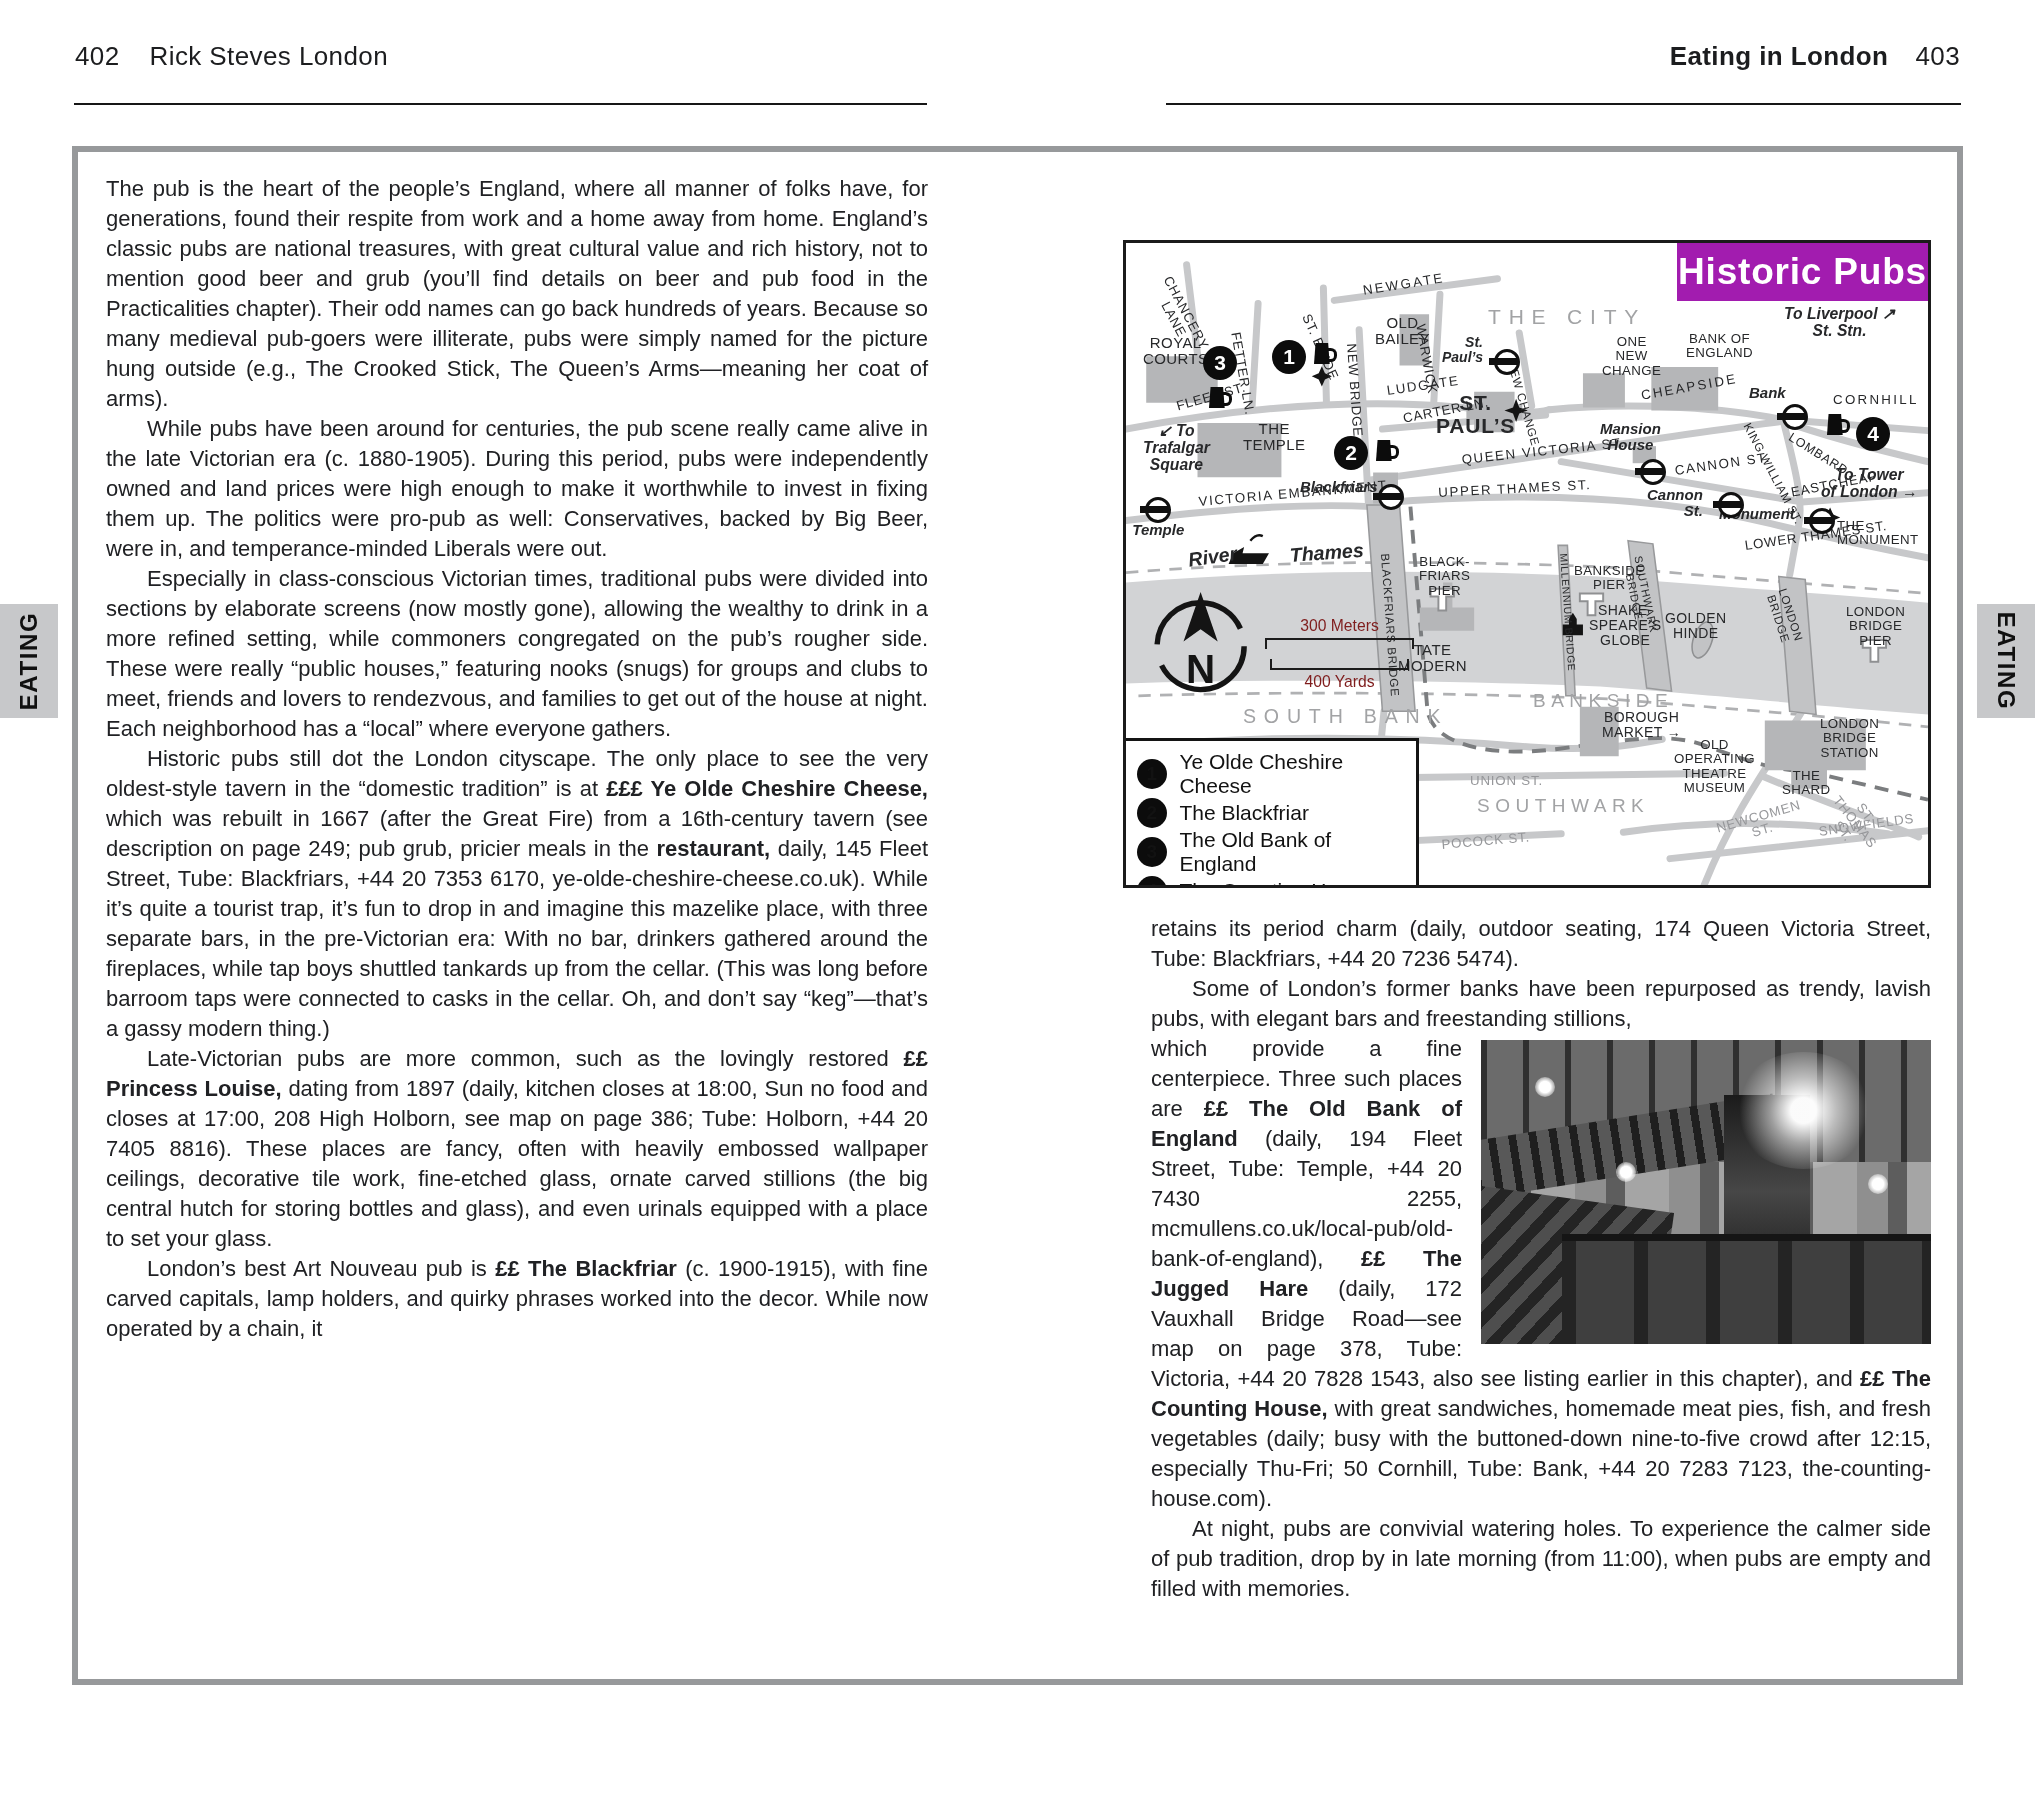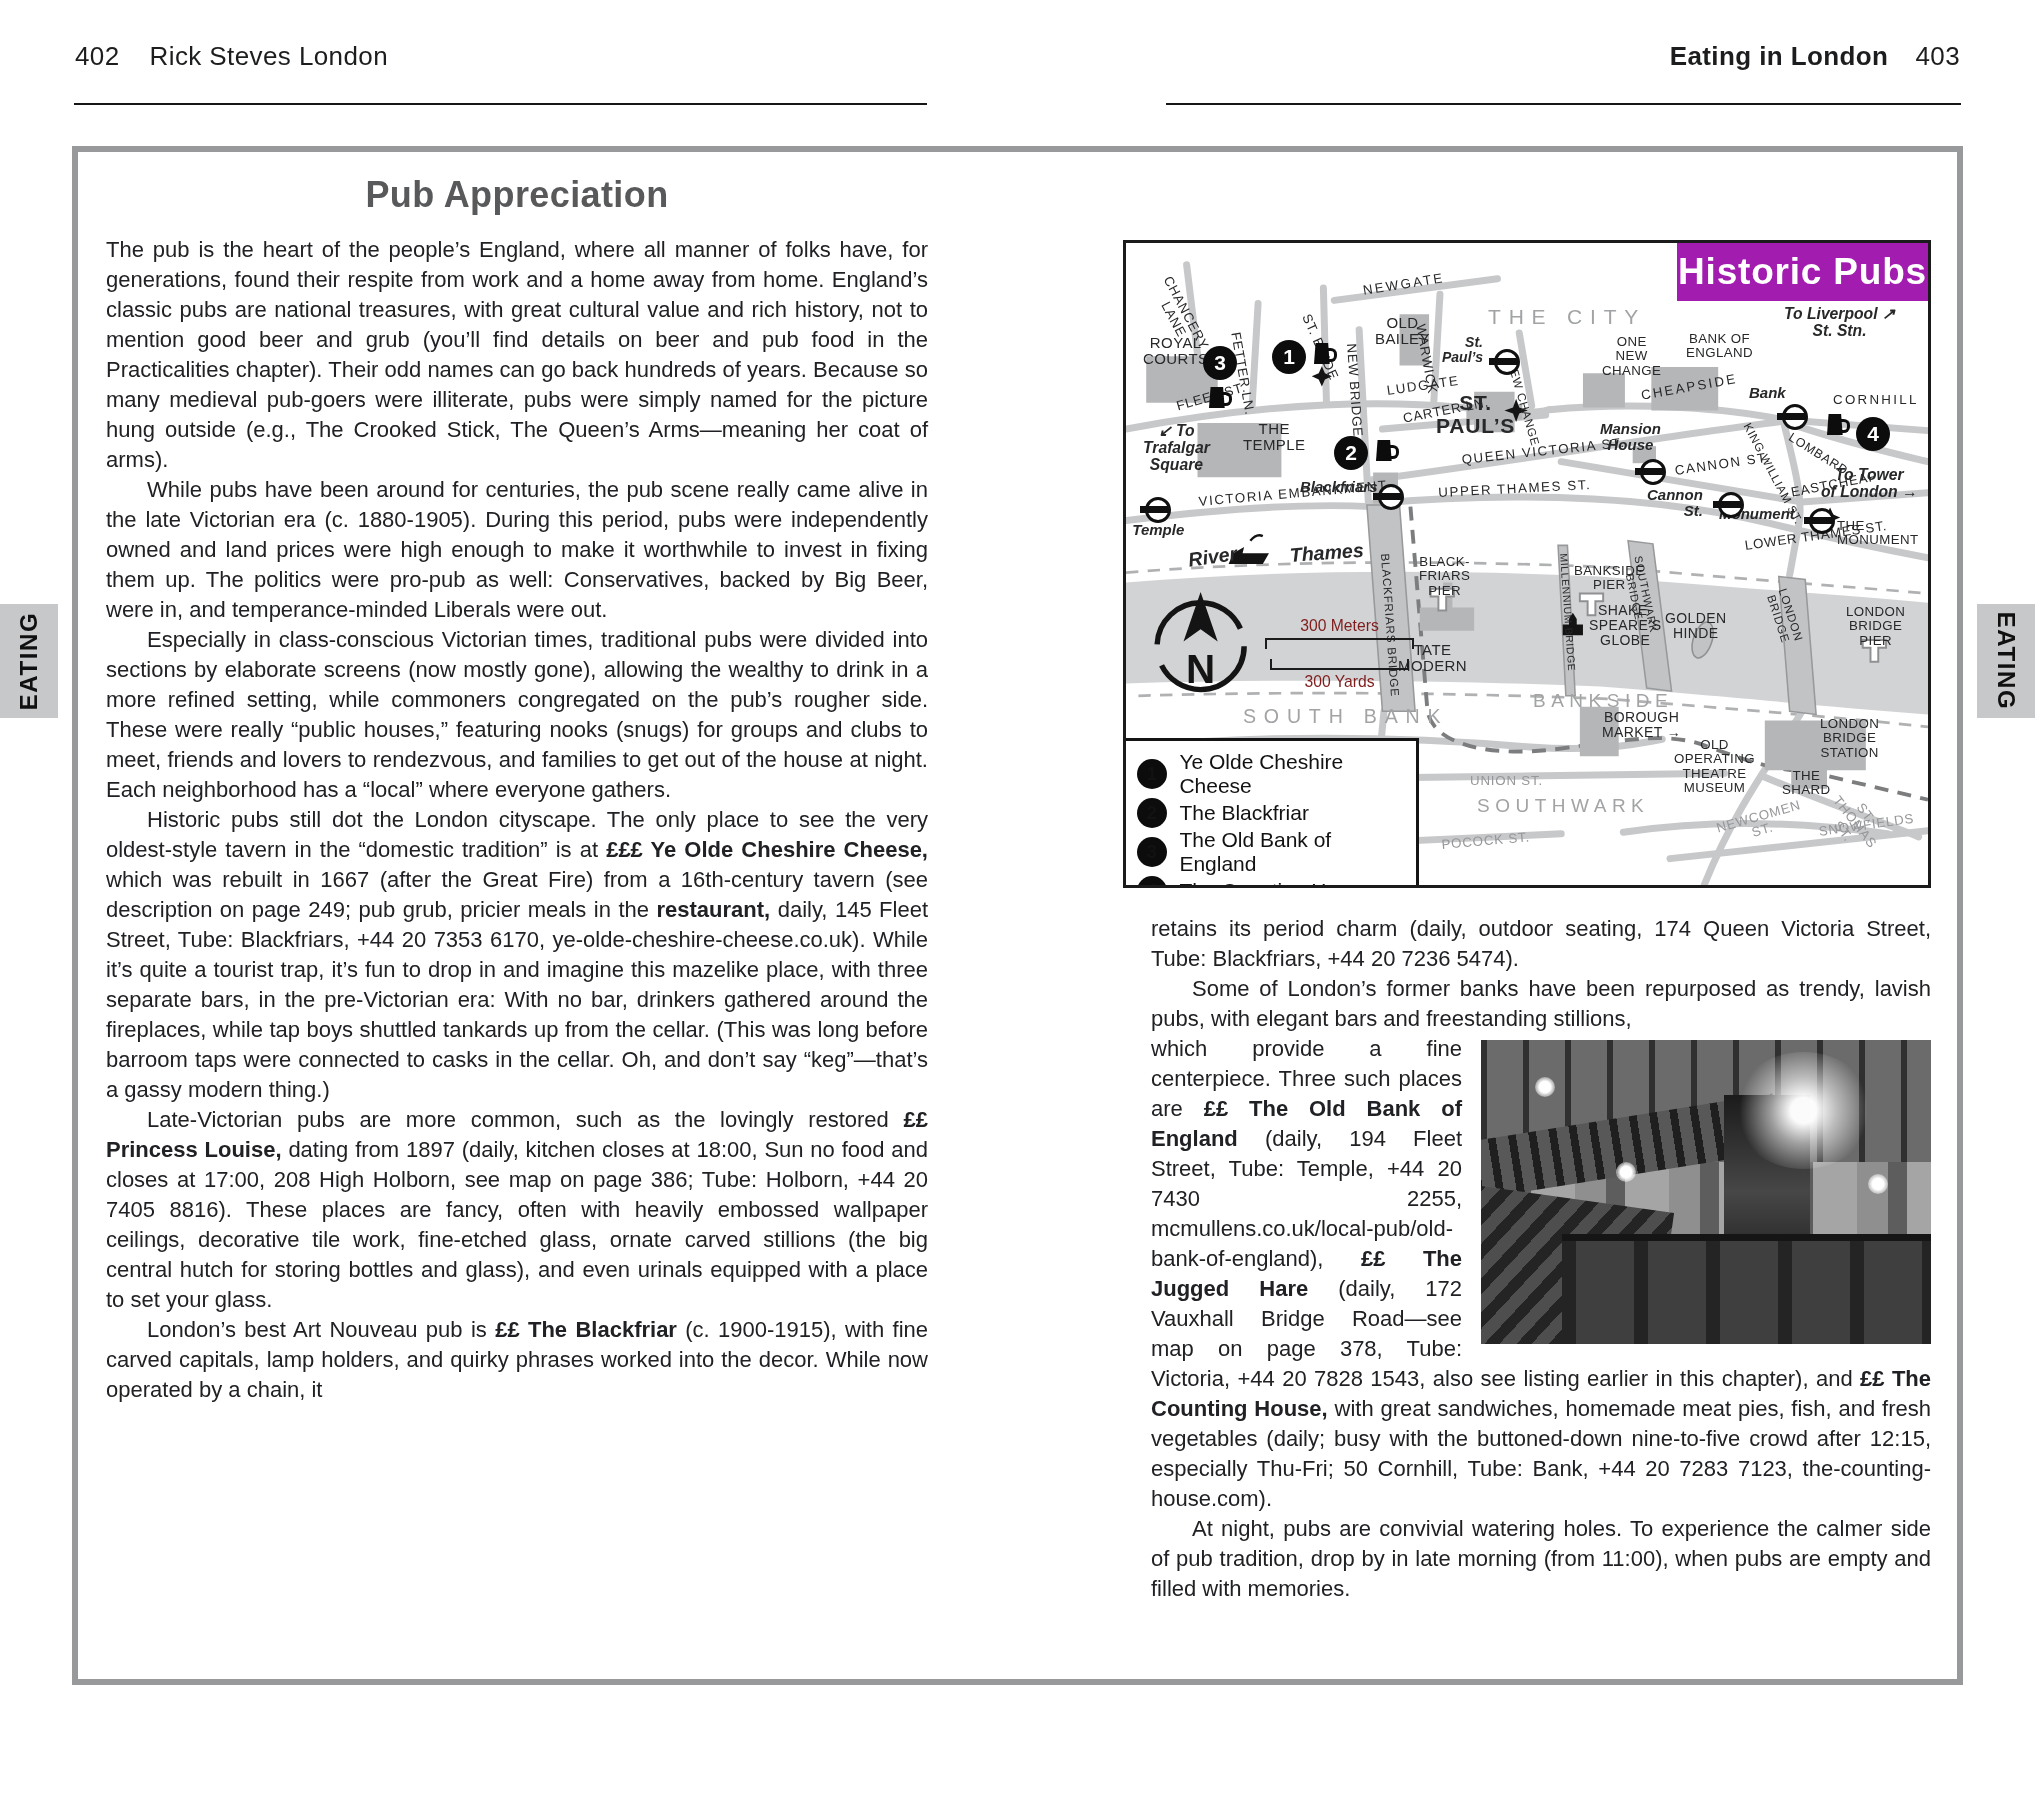--- a/index.html
+++ b/index.html
@@ -108,21 +108,20 @@
 
 <div class="content-box"></div>
 <div class="tab tab-left">
     <span>EATING</span>
   </div>
 <div class="tab tab-right">
     <span>EATING</span>
   </div>
 
 <div class="lcol bodytxt">
-  <h1>Pub Appreciation</h1>
   <p>The pub is the heart of the people’s England, where all manner of folks have, for generations, found their respite from work and a home away from home. England’s classic pubs are national treasures, with great cultural value and rich history, not to mention good beer and grub (you’ll find details on beer and pub food in the Practicalities chapter). Their odd names can go back hundreds of years. Because so many medieval pub-goers were illiterate, pubs were simply named for the picture hung outside (e.g., The Crooked Stick, The Queen’s Arms—meaning her coat of arms).</p>
   <p class="ind">While pubs have been around for centuries, the pub scene really came alive in the late Victorian era (c. 1880-1905). During this period, pubs were independently owned and land prices were high enough to make it worthwhile to invest in fixing them up. The politics were pro-pub as well: Conservatives, backed by Big Beer, were in, and temperance-minded Liberals were out.</p>
   <p class="ind">Especially in class-conscious Victorian times, traditional pubs were divided into sections by elaborate screens (now mostly gone), allowing the wealthy to drink in a more refined setting, while commoners congregated on the pub’s rougher side. These were really “public houses,” featuring nooks (snugs) for groups and clubs to meet, friends and lovers to rendezvous, and families to get out of the house at night. Each neighborhood has a “local” where everyone gathers.</p>
   <p class="ind">Historic pubs still dot the London cityscape. The only place to see the very oldest-style tavern in the “domestic tradition” is at <b>£££ Ye Olde Cheshire Cheese,</b> which was rebuilt in 1667 (after the Great Fire) from a 16th-century tavern (see description on page 249; pub grub, pricier meals in the <b>restaurant,</b> daily, 145 Fleet Street, Tube: Blackfriars, +44 20 7353 6170, ye-olde-cheshire-cheese.co.uk). While it’s quite a tourist trap, it’s fun to drop in and imagine this mazelike place, with three separate bars, in the pre-Victorian era: With no bar, drinkers gathered around the fireplaces, while tap boys shuttled tankards up from the cellar. (This was long before barroom taps were connected to casks in the cellar. Oh, and don’t say “keg”—that’s a gassy modern thing.)</p>
   <p class="ind">Late-Victorian pubs are more common, such as the lovingly restored <b>££ Princess Louise,</b> dating from 1897 (daily, kitchen closes at 18:00, Sun no food and closes at 17:00, 208 High Holborn, see map on page 386; Tube: Holborn, +44 20 7405 8816). These places are fancy, often with heavily embossed wallpaper ceilings, decorative tile work, fine-etched glass, ornate carved stillions (the big central hutch for storing bottles and glass), and even urinals equipped with a place to set your glass.</p>
   <p class="ind">London’s best Art Nouveau pub is <b>££ The Blackfriar</b> (c. 1900-1915), with fine carved capitals, lamp holders, and quirky phrases worked into the decor. While now operated by a chain, it</p>
 </div>
 
 <div class="rcol bodytxt">
   <p>retains its period charm (daily, outdoor seating, 174 Queen Victoria Street, Tube: Blackfriars, +44 20 7236 5474).</p>
@@ -376,21 +375,21 @@
   <div class="badge" style="left:730px;top:174px;">4</div>
   <div class="mug" style="left:701px;top:171px;">
       <b></b>
       <i></i>
     </div>
 
   <div class="scale">
     <div>300 Meters</div>
     <div class="sc-m"></div>
     <div class="sc-y"></div>
-    <div>300 Yards</div>
+    <div>400 Yards</div>
   </div>
 
   <div class="legend">
     <div class="lg-row">
         <span class="badge">1</span>
         <span>Ye Olde Cheshire Cheese</span>
       </div>
     <div class="lg-row">
         <span class="badge">2</span>
         <span>The Blackfriar</span>

